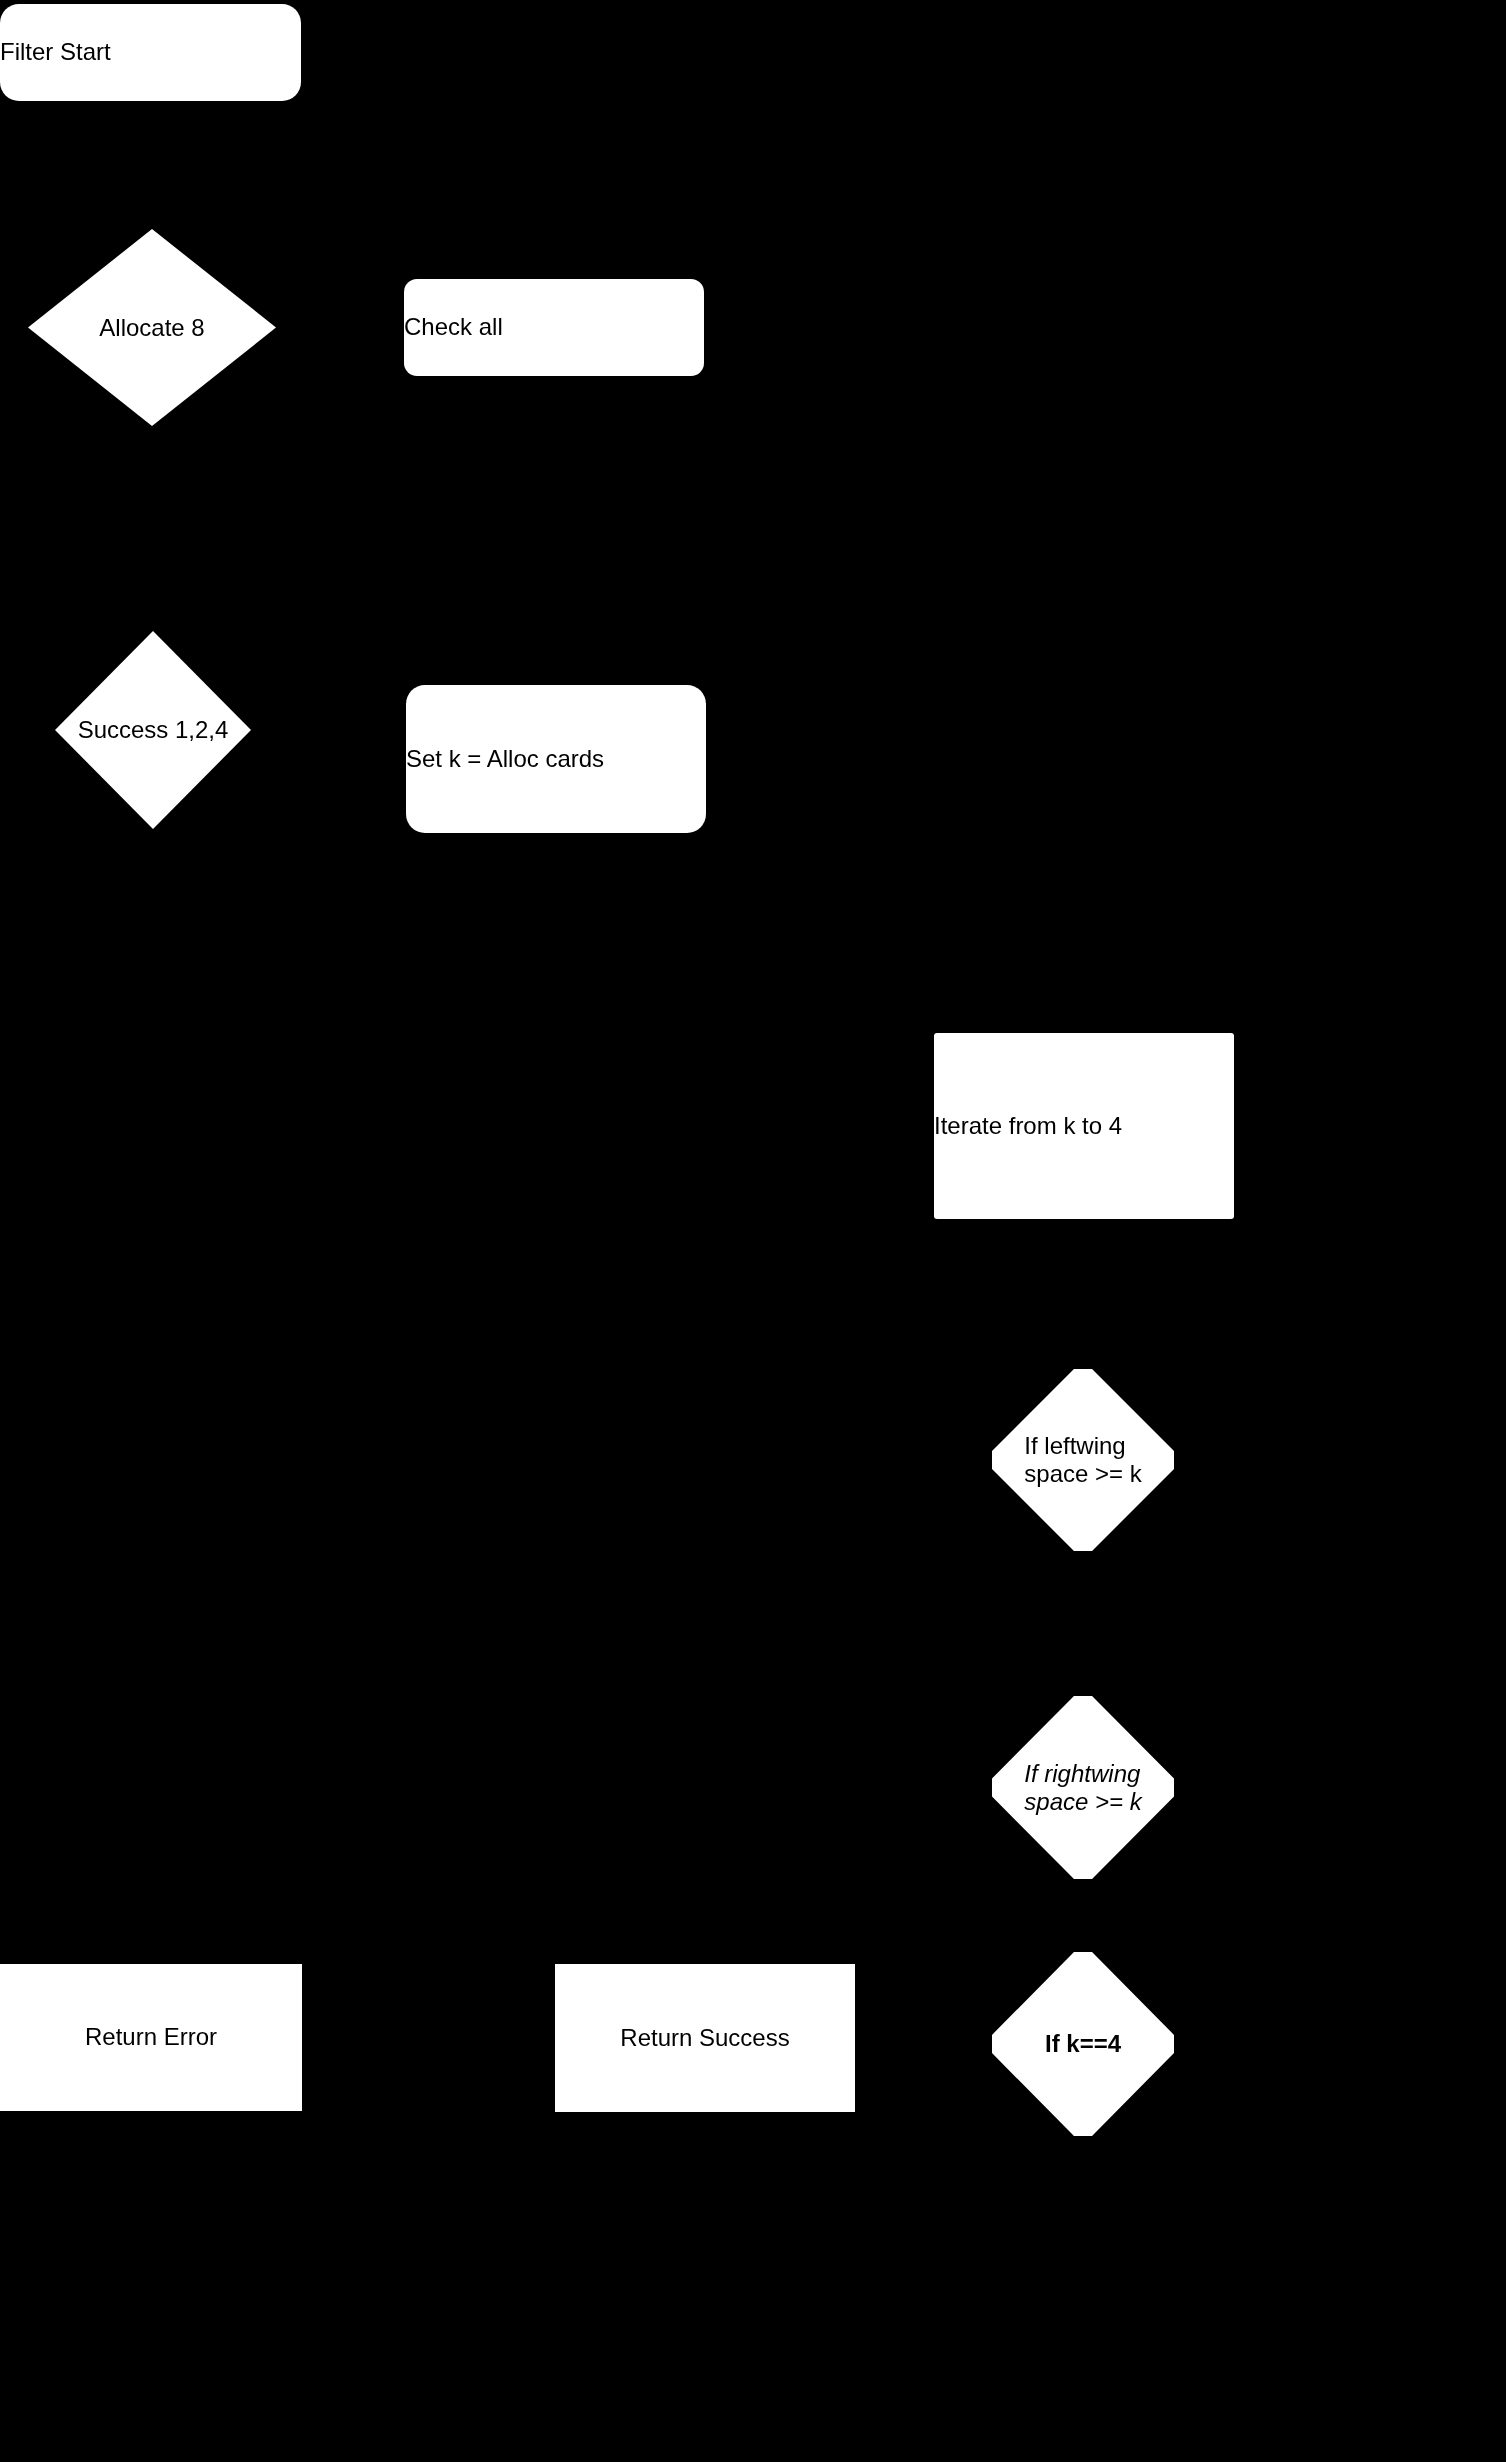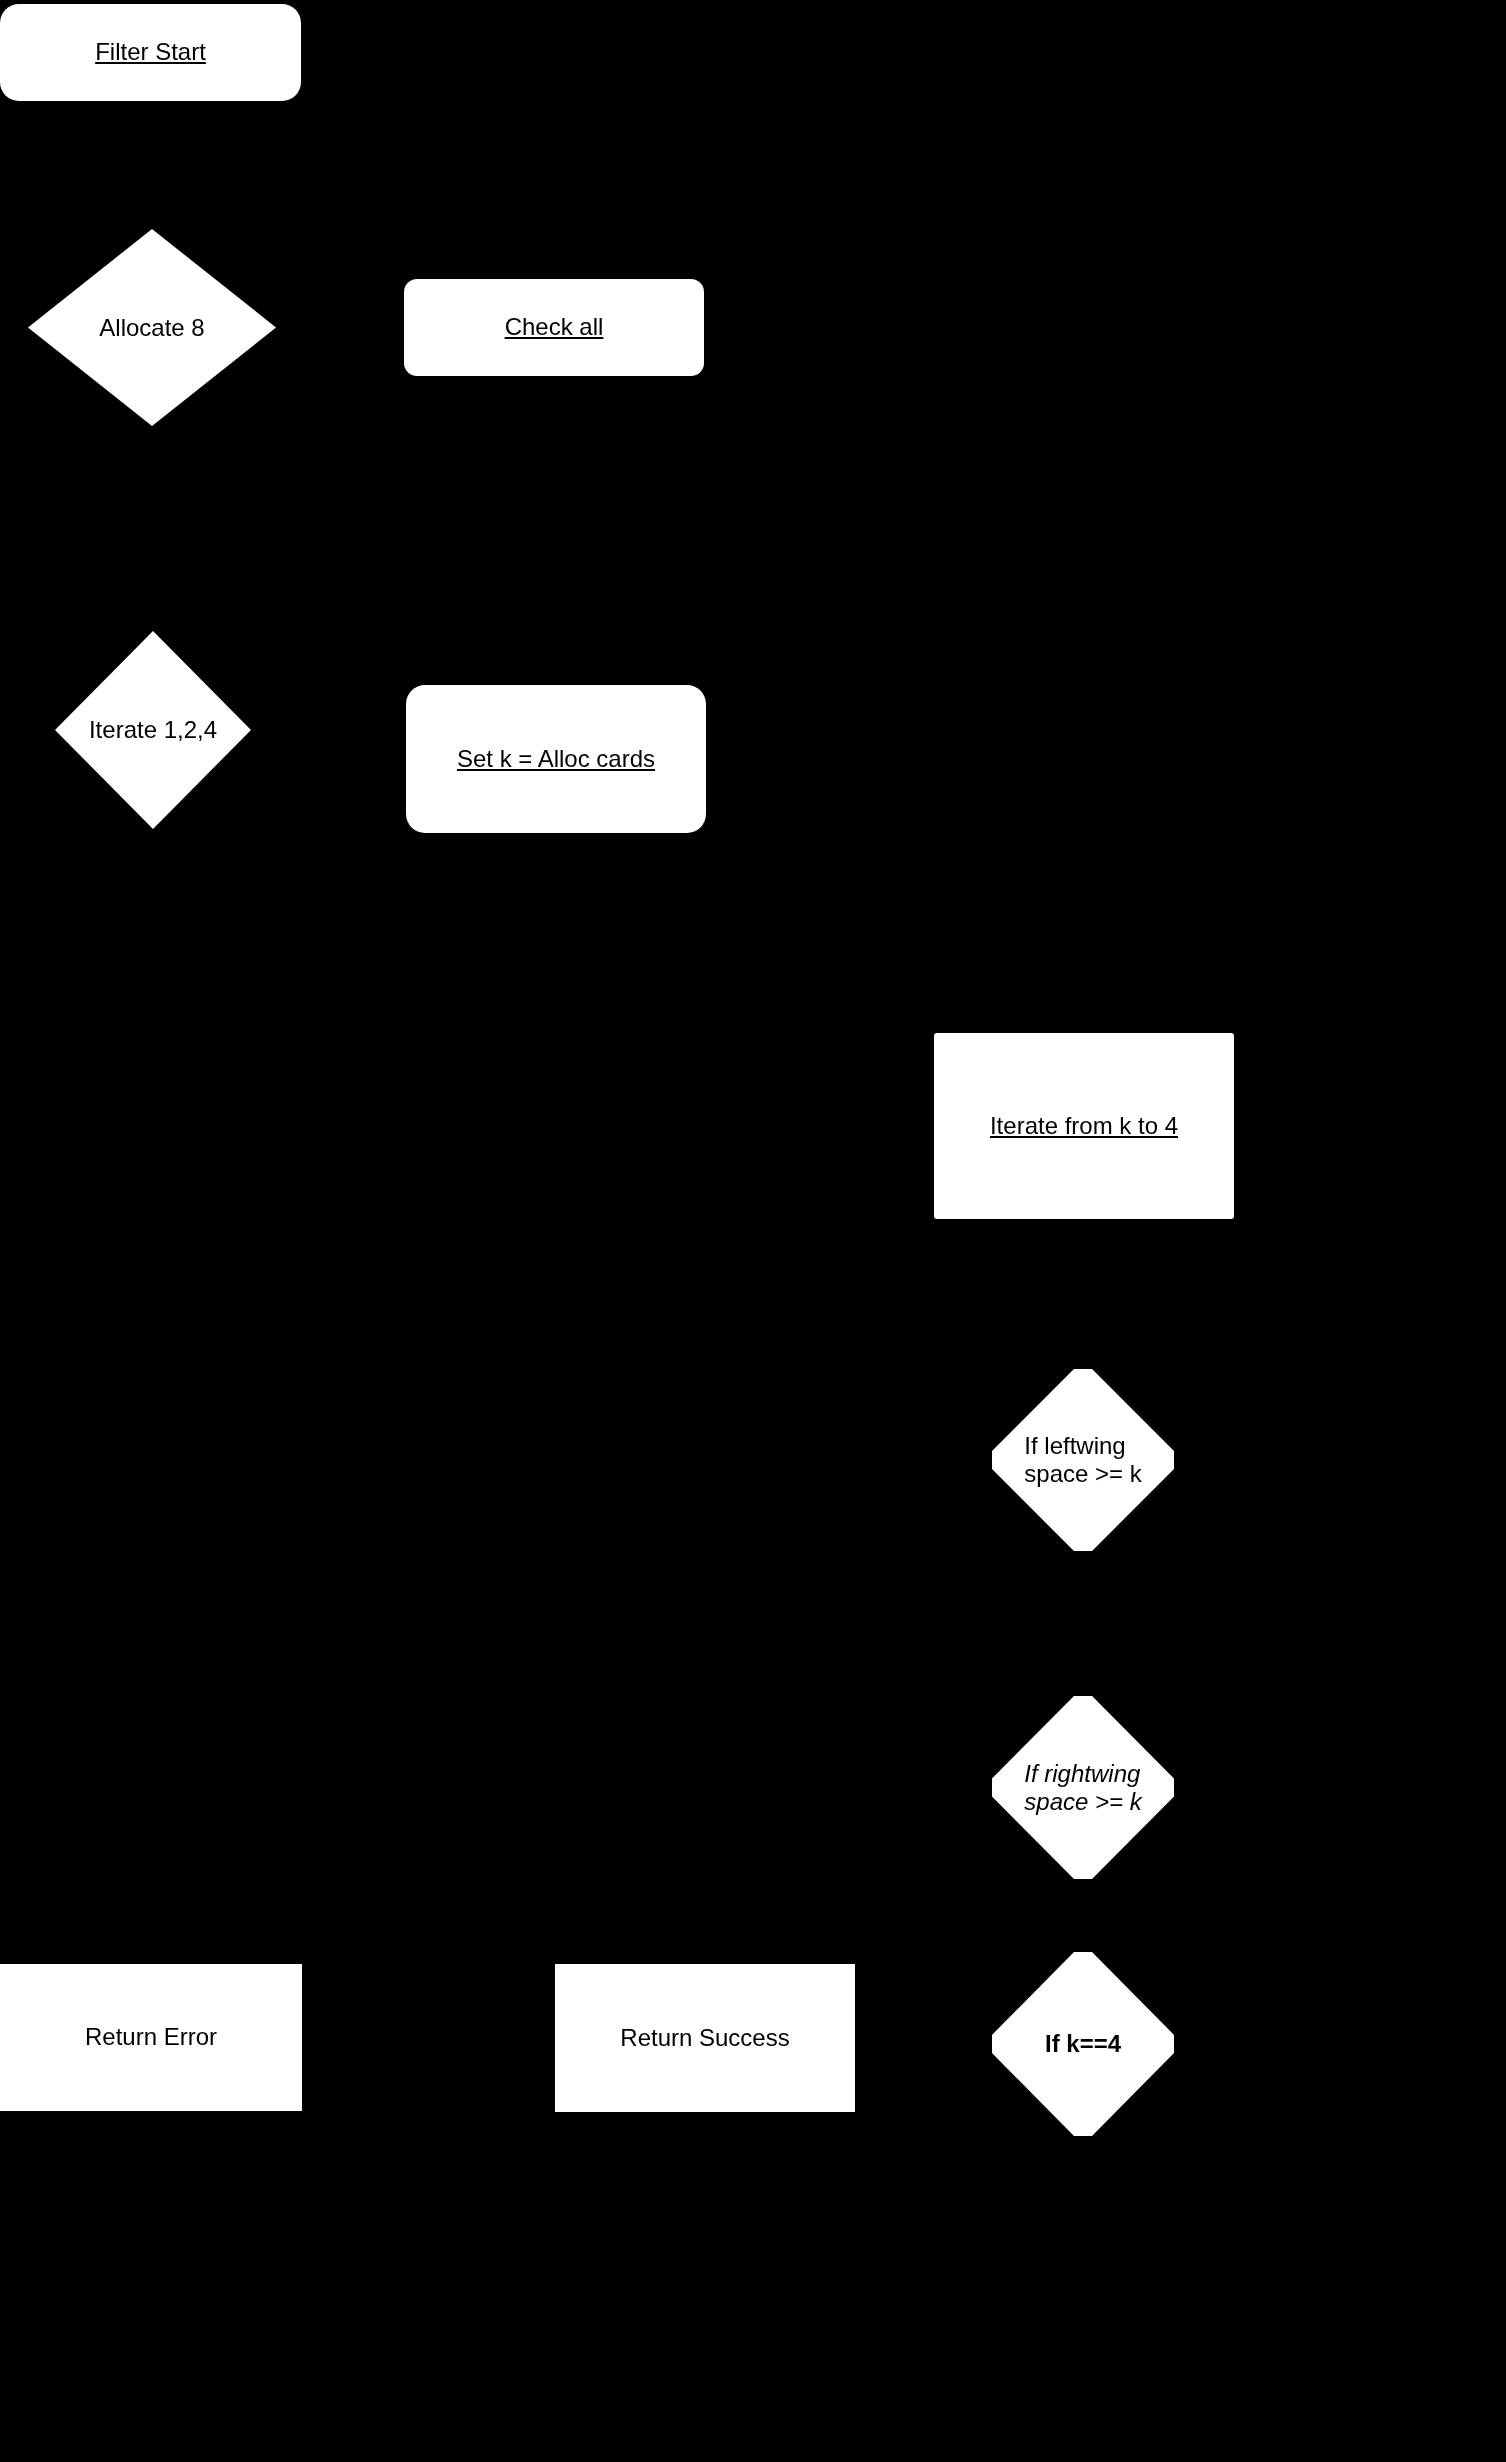--- a/index.html
+++ b/index.html
@@ -19,22 +19,21 @@
   .node {
     position: absolute;
     box-sizing: border-box;
   }
   
   .rrect {
     background: #ffffff;
     border-radius: 19px;
     display: flex;
     align-items: center;
-    justify-content: center;
-    text-decoration: underline;
+    justify-content: flex-start;
   }
   
   .rect {
     background: #ffffff;
     border-radius: 0;
     display: flex;
     align-items: center;
     justify-content: center;
   }
   
@@ -82,21 +81,21 @@
   </div>
 
   <div class="node rrect" style="left:404px; top:279px; width:300px; height:97px; border-radius:13px;">
     <span class="label fs-lg">Check all</span>
   </div>
 
   <div class="diamond-wrap" style="left:55px; top:631px; width:196px; height:198px;">
     <svg class="diamond-shape" viewBox="0 0 311 315" preserveAspectRatio="none">
       <polygon points="155.5,0 311,157.5 155.5,315 0,157.5" fill="#ffffff"></polygon>
     </svg>
-    <span class="diamond-label fs-lg">Iterate 1,2,4</span>
+    <span class="diamond-label fs-lg">Success 1,2,4</span>
   </div>
 
   <div class="node rrect" style="left:406px; top:657px; width:300px; height:148px; border-radius:19px;margin-top:28px;">
     <span class="label fs-lg">Set k = Alloc cards</span>
   </div>
 
   <div class="node rrect" style="left:934px; top:1033px; width:300px; height:186px; border-radius:3px;">
     <span class="label fs-lg">Iterate from k to 4</span>
   </div>
 

